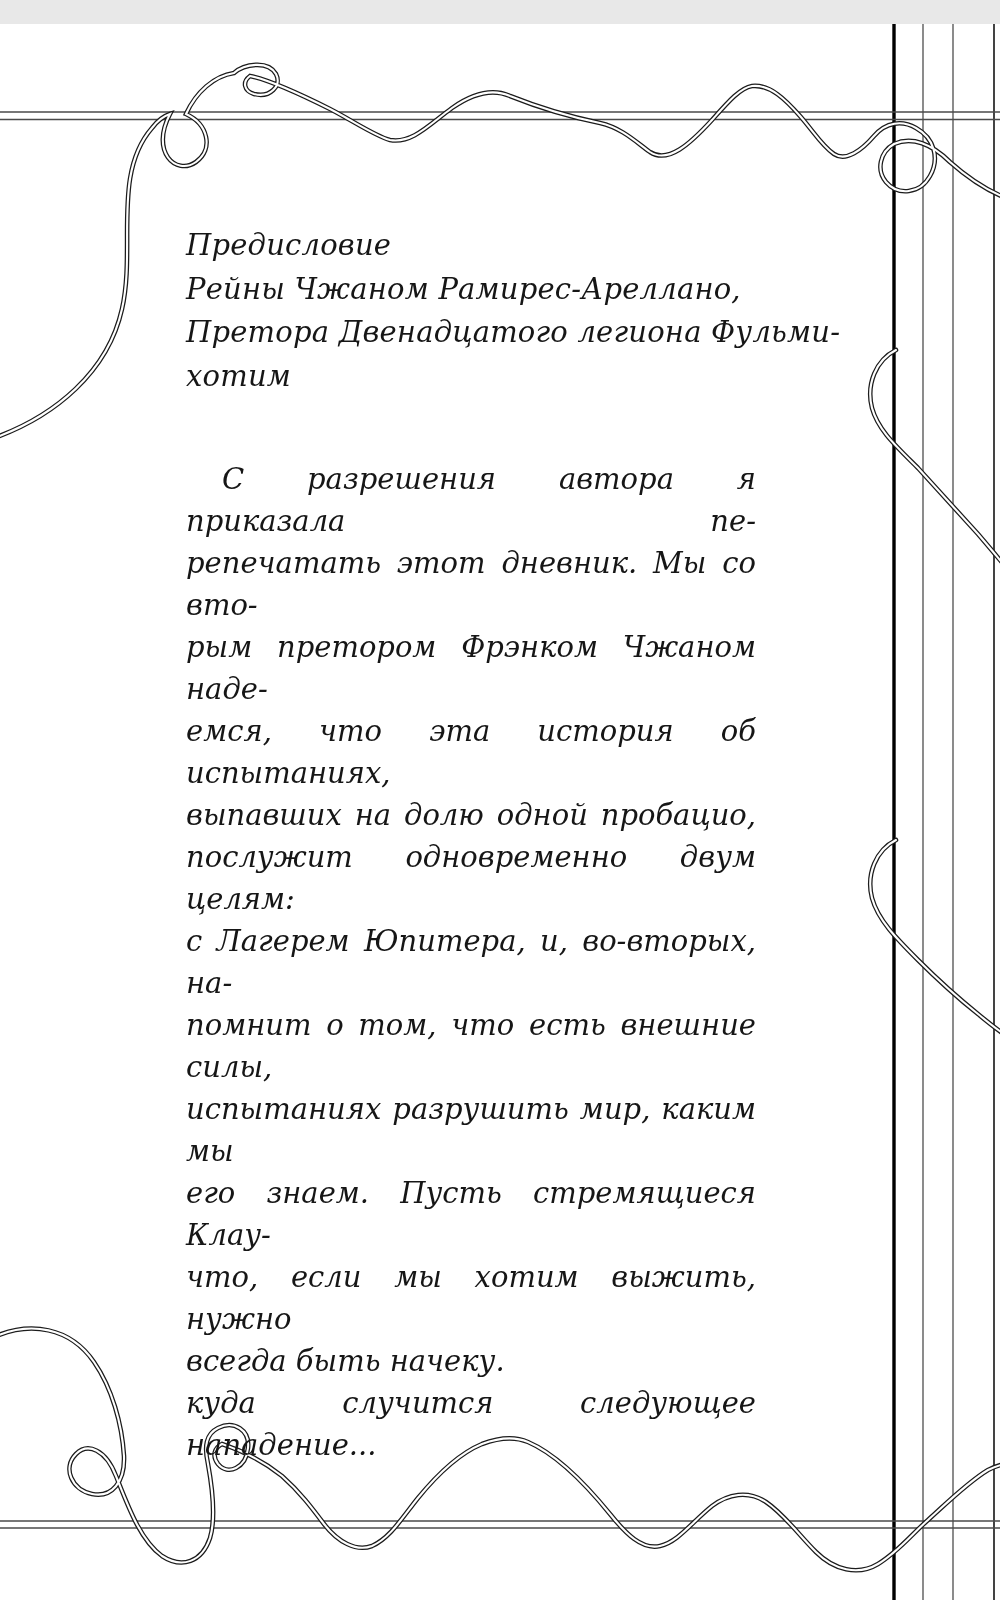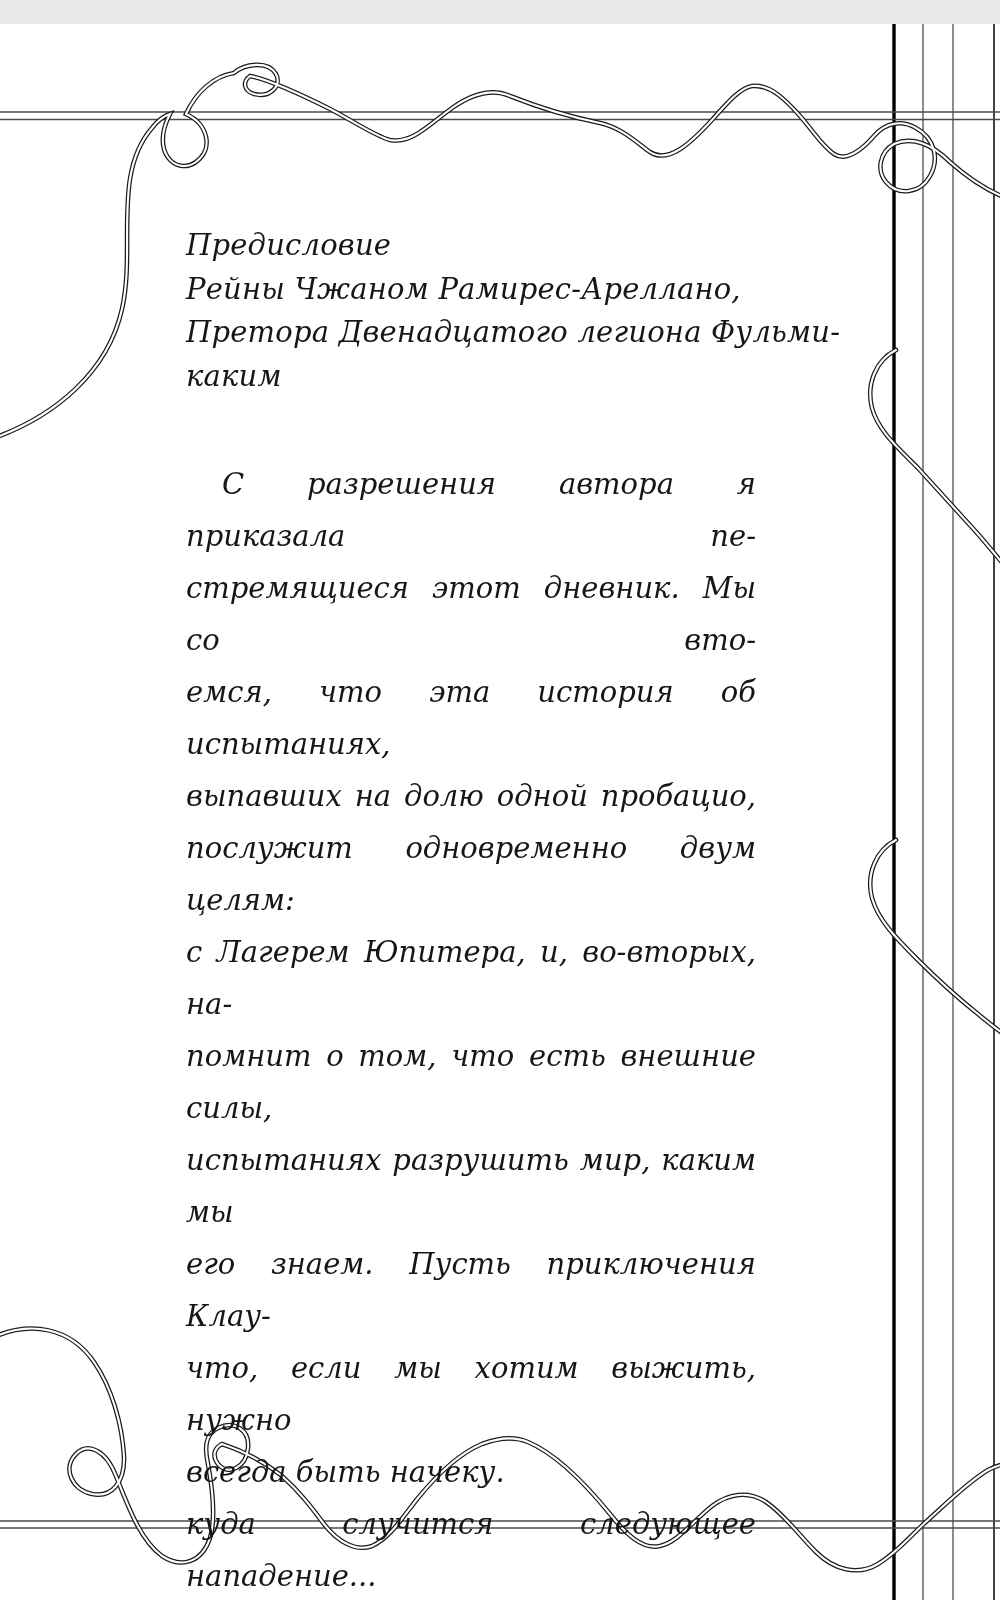--- a/index.html
+++ b/index.html
@@ -32,21 +32,21 @@
     color: #161616;
     font-style: italic;
   }
   .title-block {
     font-size: 29px;
     line-height: 43.5px;
     margin-bottom: 60px;
     letter-spacing: 0.2px;
   }
   .title-block .line { text-align: left; white-space: nowrap; }
-  .para { font-size: 29px; line-height: 52px; }
+  .para { font-size: 29px; line-height: 42px; }
   .para .line { text-align: justify; text-align-last: justify; }
   .para .line.last { text-align-last: left; font-style: italic; }
   .para .line.first { text-indent: 36px; }
 </style>
 </head>
 <body>
 
 <div class="page">
 
   <svg class="deco" viewBox="0 0 1000 1600" xmlns="http://www.w3.org/2000/svg">
@@ -87,33 +87,34 @@
       <use href="#strBottom" class="s-out"></use>
       <use href="#strBottom" class="s-in"></use>
     </g>
   </svg>
 
   <div class="text-block">
     <div class="title-block">
         <div class="line first">Предисловие</div>
         <div class="line">Рейны Чжаном Рамирес-Ареллано,</div>
         <div class="line">Претора Двенадцатого легиона Фульми-</div>
-        <div class="line last">каким</div>
+        <div class="line last">хотим</div>
       </div>
 
     <div class="para">
         <div class="line first">С разрешения автора я приказала пе-</div>
-        <div class="line">стремящиеся этот дневник. Мы со вто-</div>
+        <div class="line">репечатать этот дневник. Мы со вто-</div>
+        <div class="line">рым претором Фрэнком Чжаном наде-</div>
         <div class="line">емся, что эта история об испытаниях,</div>
         <div class="line">выпавших на долю одной пробацио,</div>
         <div class="line">послужит одновременно двум целям:</div>
         <div class="line">с Лагерем Юпитера, и, во-вторых, на-</div>
         <div class="line">помнит о том, что есть внешние силы,</div>
         <div class="line">испытаниях разрушить мир, каким мы</div>
-        <div class="line">его знаем. Пусть приключения Клау-</div>
+        <div class="line">его знаем. Пусть стремящиеся Клау-</div>
         <div class="line">что, если мы хотим выжить, нужно</div>
         <div class="line last">всегда быть начеку.</div>
       </div>
 
     <div class="para">
         <div class="line">куда случится следующее нападение...</div>
       </div>
 
   </div>
 

